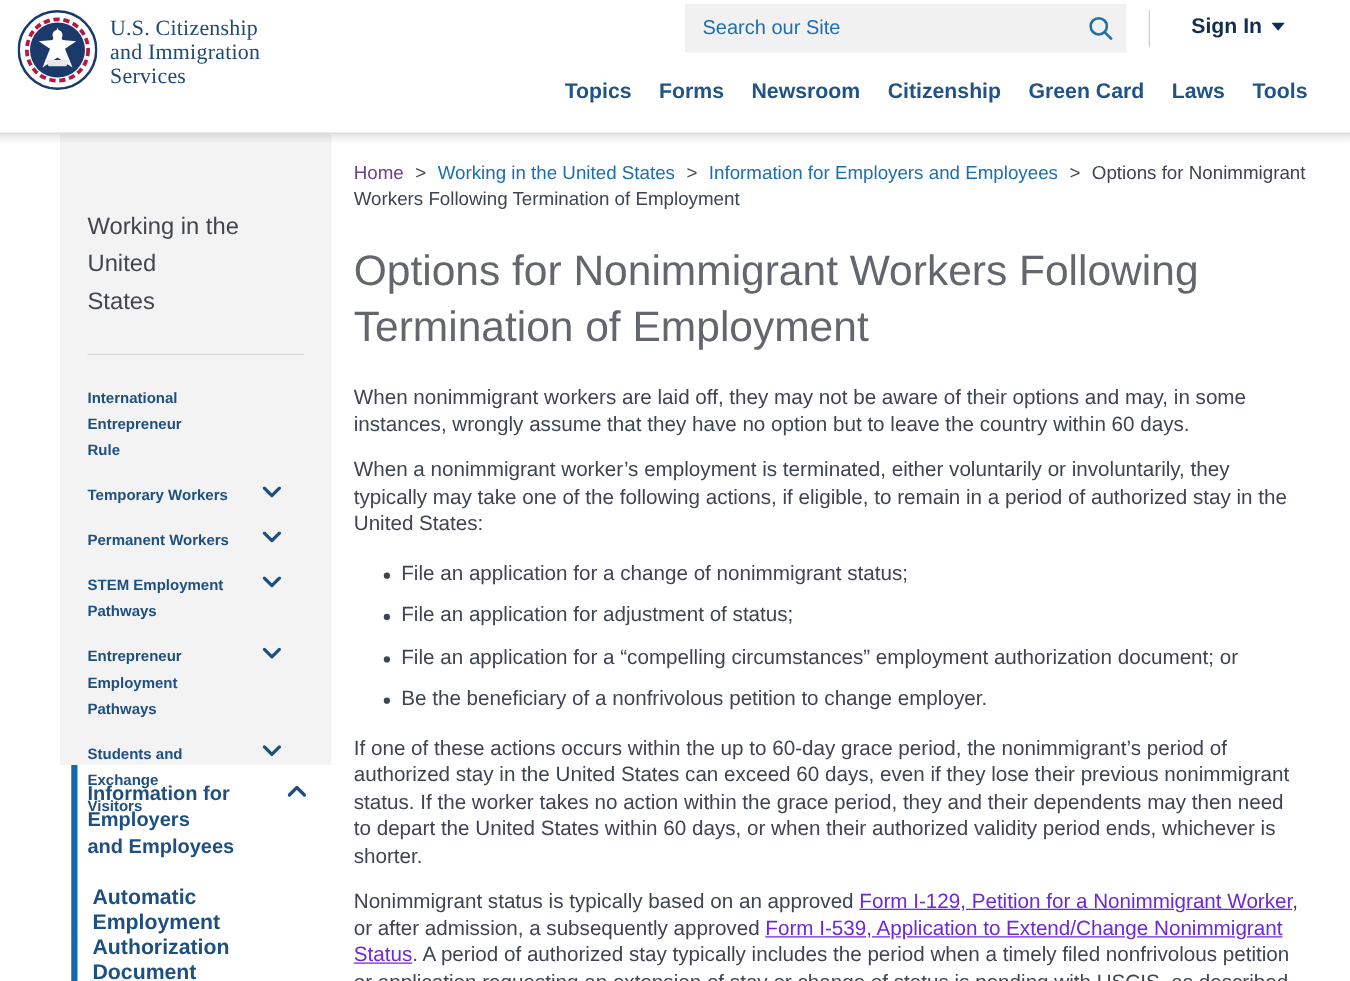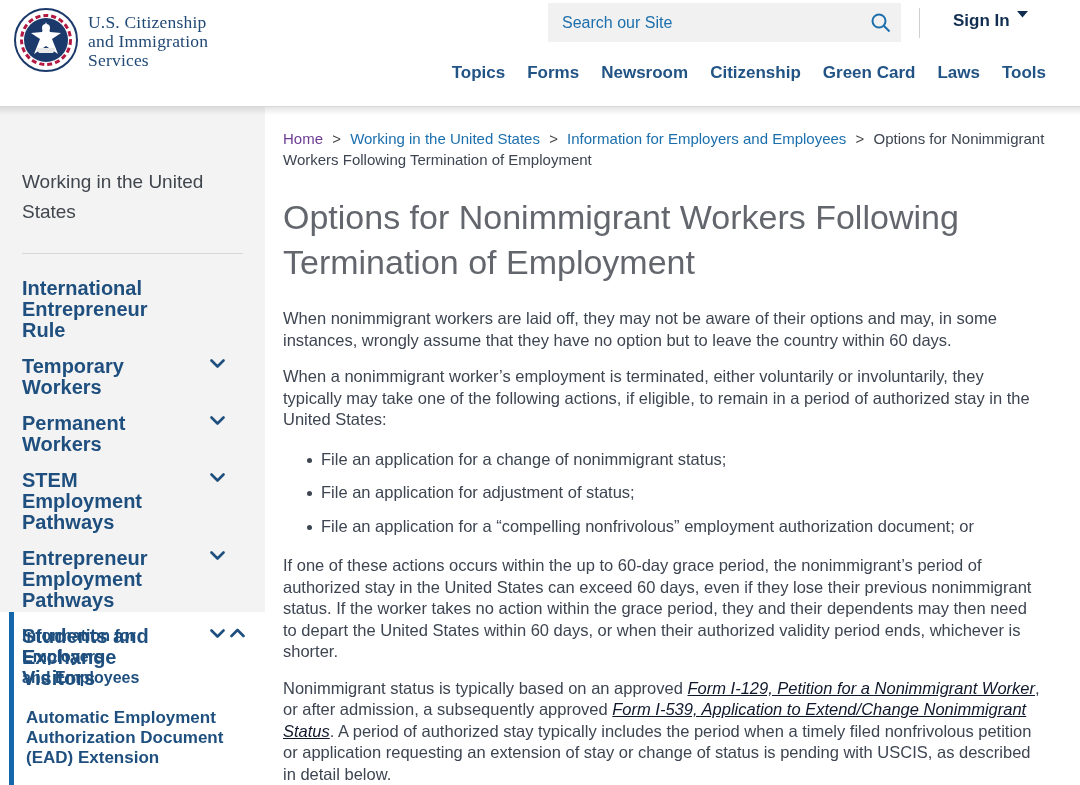--- a/index.html
+++ b/index.html
@@ -19,33 +19,33 @@
   .search-box { position:absolute; left:548px; top:3px; width:353px; height:39px; background:#f1f1f1;
     display:flex; align-items:flex-start; }
   .search-input { flex:1; height:100%; border:none; outline:none; background:transparent;
     font-family:inherit; font-size:16px; color:#1c6fad; padding:0 10px 0 14px; }
   .search-input::placeholder { color:#1c6fad; opacity:1; }
   .search-btn { border:none; background:transparent; width:40px; height:39px; display:flex;
     align-items:center; justify-content:center; cursor:pointer; }
 
   .header-divider { position:absolute; left:919px; top:8px; width:1px; height:30px; background:#cfcfcf; }
 
-  .sign-in { position:absolute; left:953px; top:11px; display:flex; align-items:flex-start; gap:7px;
+  .sign-in { position:absolute; left:953px; top:11px; display:flex; align-items:center; gap:7px;
     font-size:17px; font-weight:bold; color:#112e51; cursor:pointer; }
 
   .top-nav { position:absolute; right:34px; top:63px; display:flex; gap:22px; }
   .top-nav a { font-size:17px; color:#215384; text-decoration:none; font-weight:600; cursor:pointer; }
 
   
-  .sidebar { position:absolute; left:0; top:107px; width:265px; height:560px; }
+  .sidebar { position:absolute; left:0; top:107px; width:265px; height:560px;padding-left:48px; }
   .sidebar-gray { background:#f3f3f3; height:505px; padding:60px 22px 0 22px; }
   .sidebar-title { font-size:19px; line-height:30px; color:#40464e; white-space:pre-line; }
   .sidebar-sep { border:none; border-top:1px solid #d8d8d8; margin:26px 0 24px 0; }
   .side-nav li { list-style:none; position:relative; padding-right:44px; margin-bottom:15px;
-    font-size:20px; font-weight:600; line-height:21px; cursor:pointer; }
+    font-size:12px; font-weight:600; line-height:21px; cursor:pointer; }
   .side-nav li a { color:#1e4f7e; text-decoration:none; white-space:pre-line; }
   .chev { position:absolute; right:18px; top:3px; }
 
   .active-section { background:#fff; margin-left:9px; border-left:5px solid #1467ab;
     min-height:173px; padding:13px 18px 0 8px; }
   .active-head { position:relative; padding-right:36px; font-size:16px; font-weight:600;
     line-height:21px; cursor:pointer; }
   .active-head a { color:#1e4f7e; text-decoration:none; white-space:pre-line; }
   .active-head .chev { right:2px; }
   .sub-nav { margin-top:20px; }
@@ -59,21 +59,21 @@
   .breadcrumb a { text-decoration:none; cursor:pointer; }
   .crumb-link { color:#1c6fad; }
   .crumb-visited { color:#6d3d94;margin-top:37px; }
   .crumb-sep { color:#444; margin:0 5px; }
   .crumb-current { color:#3d4551; }
 
   .page-title { margin-top:25px; font-size:34px; line-height:45px; font-weight:300; color:#63676d; }
 
   .body-copy { margin-top:23px; color:#3d4551; font-size:16.5px; line-height:21.5px; }
   .body-copy p { margin-bottom:15px; }
-  .body-copy a { color:#0f172a; text-decoration:underline; cursor:pointer;font-style:italic; }
+  .body-copy a { color:#6d28d9; text-decoration:underline; cursor:pointer; }
   .bullets { margin:18px 0 18px 0; }
   .bullets li { list-style:none; position:relative; padding-left:38px; margin-bottom:12px; }
   .bullets li::before { content:''; position:absolute; left:24px; top:9px; width:5px; height:5px;
     border-radius:50%; background:#3d4551; }
 </style>
 </head>
 <body>
 
 <div class="header">
   <svg class="seal" viewBox="0 0 64 64">
@@ -199,21 +199,22 @@
 
   <h1 class="page-title">Options for Nonimmigrant Workers Following Termination of Employment</h1>
 
   <div class="body-copy">
     <p>When nonimmigrant workers are laid off, they may not be aware of their options and may, in some instances, wrongly assume that they have no option but to leave the country within 60 days.</p>
     <p>When a nonimmigrant worker’s employment is terminated, either voluntarily or involuntarily, they typically may take one of the following actions, if eligible, to remain in a period of authorized stay in the United States:</p>
 
     <ul class="bullets">
       <li>File an application for a change of nonimmigrant status;</li>
       <li>File an application for adjustment of status;</li>
-      <li>File an application for a “compelling nonfrivolous” employment authorization document; or</li>
+      <li>File an application for a “compelling circumstances” employment authorization document; or</li>
+      <li>Be the beneficiary of a nonfrivolous petition to change employer.</li>
     </ul>
 
     <p>If one of these actions occurs within the up to 60-day grace period, the nonimmigrant’s period of authorized stay in the United States can exceed 60 days, even if they lose their previous nonimmigrant status. If the worker takes no action within the grace period, they and their dependents may then need to depart the United States within 60 days, or when their authorized validity period ends, whichever is shorter.</p>
 
     <p><span>Nonimmigrant status is typically based on an approved </span><a>Form I-129, Petition for a Nonimmigrant Worker</a><span>, or after admission, a subsequently approved </span><a>Form I-539, Application to Extend/Change Nonimmigrant Status</a><span>. A period of authorized stay typically includes the period when a timely filed nonfrivolous petition or application requesting an extension of stay or change of status is pending with USCIS, as described in detail below.</span></p>
   </div>
 
 </main>
 
 </body></html>

